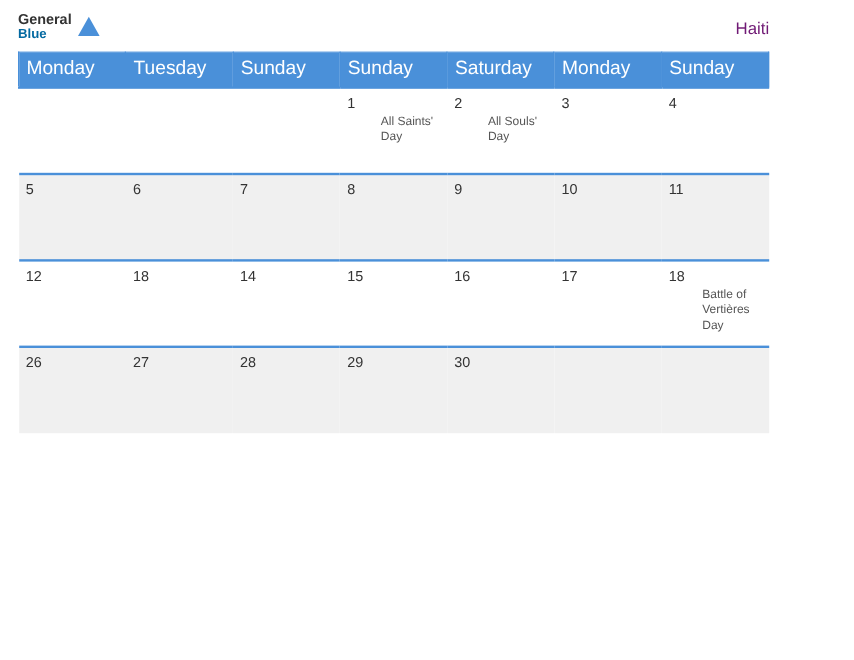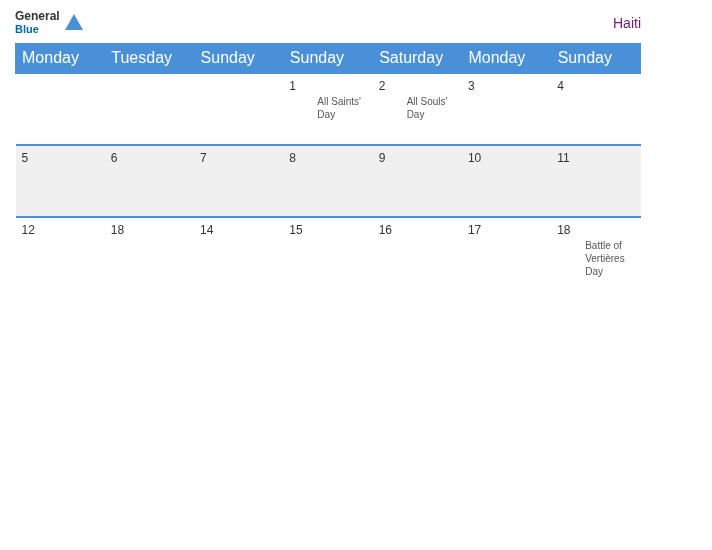--- a/index.html
+++ b/index.html
@@ -193,15 +193,34 @@
             <span class="day-number">16</span>
           </td>
           <td>
             <span class="day-number">17</span>
           </td>
           <td>
             <span class="day-number">18</span>
             <span class="day-event">Battle of Vertières Day</span>
           </td>
         </tr>
+        <tr>
+          <td>
+            <span class="day-number">26</span>
+          </td>
+          <td>
+            <span class="day-number">27</span>
+          </td>
+          <td>
+            <span class="day-number">28</span>
+          </td>
+          <td>
+            <span class="day-number">29</span>
+          </td>
+          <td>
+            <span class="day-number">30</span>
+          </td>
+          <td class="empty-cell" style="border-top: 2px solid rgb(74, 144, 217);"></td>
+          <td class="empty-cell" style="border-top: 2px solid rgb(74, 144, 217);"></td>
+        </tr>
       </tbody>
   </table>
 </div>
 
 </body></html>

